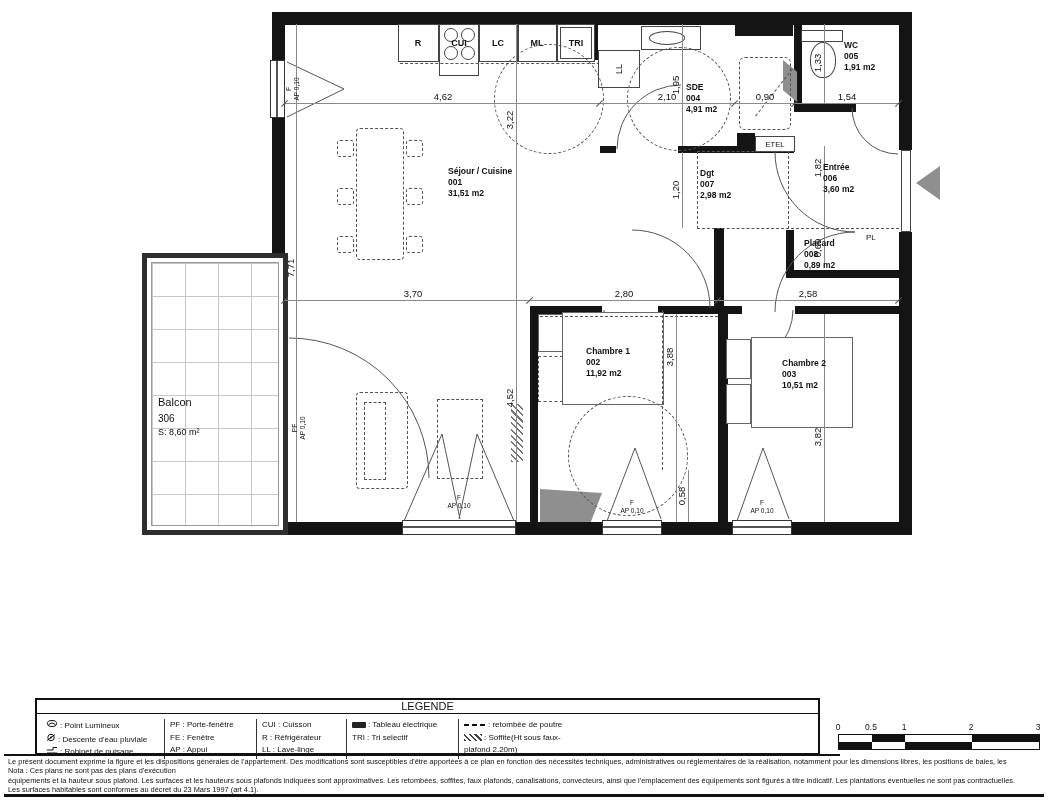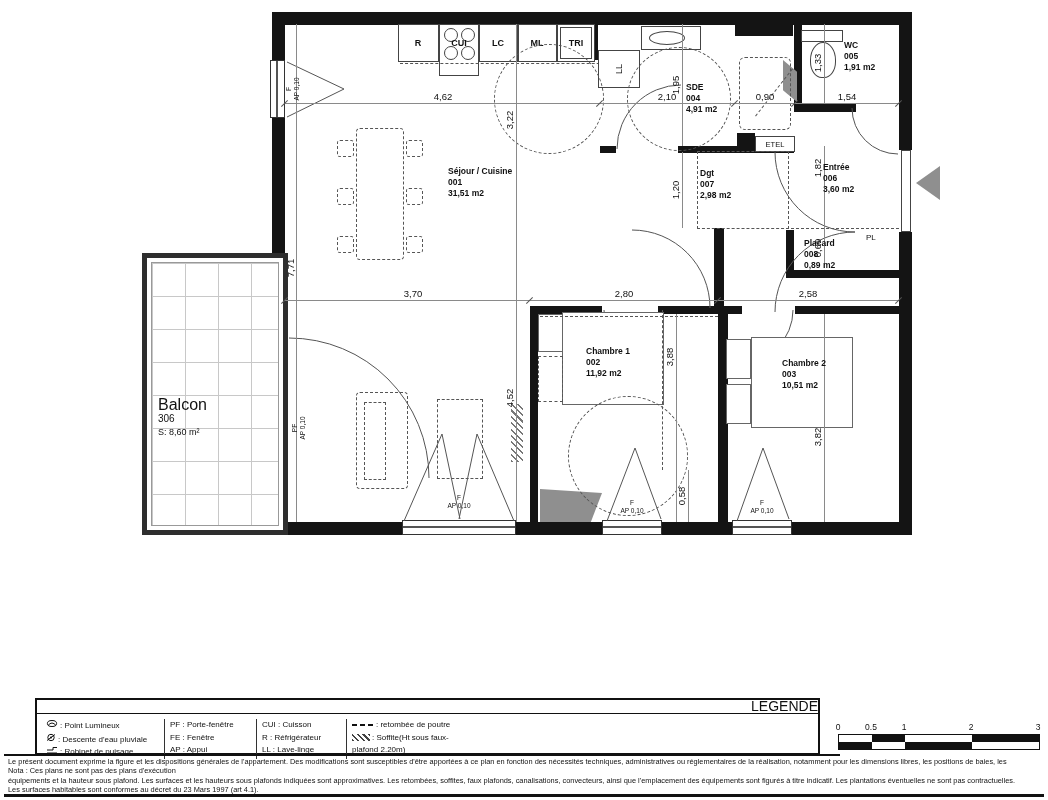--- a/index.html
+++ b/index.html
@@ -23,21 +23,21 @@
   .window-h{position:absolute;border:1px solid #333;background:linear-gradient(to bottom,#fff 40%,#555 40%,#555 52%,#fff 52%);box-sizing:border-box}
   .window-v{position:absolute;border:1px solid #333;background:linear-gradient(to right,#fff 40%,#555 40%,#555 52%,#fff 52%);box-sizing:border-box}
   .hatch{position:absolute;background:repeating-linear-gradient(45deg,#777 0 1.5px,transparent 1.5px 4.5px)}
   .balcony{position:absolute;border:5px solid #2e2e2e;box-sizing:border-box;background:#fff}
   .balcony-grid{position:absolute;left:4px;top:4px;right:4px;bottom:4px;border:1px solid #999;
     background-image:repeating-linear-gradient(to right,#c8c8c8 0 1px,transparent 1px 33px),
                      repeating-linear-gradient(to bottom,#c8c8c8 0 1px,transparent 1px 33px)}
   .arrow-left{position:absolute;width:0;height:0;border-top:17px solid transparent;border-bottom:17px solid transparent;border-right:24px solid #8f8f8f}
   svg.arcs{position:absolute;left:0;top:0;pointer-events:none}
   .legendbox{position:absolute;border:2px solid #111;background:#fff;box-sizing:border-box}
-  .legend-title{height:13px;border-bottom:1.5px solid #111;text-align:right;font-size:14px;line-height:13px}
+  .legend-title{height:13px;border-bottom:1.5px solid #111;text-align:center;font-size:11px;line-height:13px}
   .legend-cols{display:flex;padding:5px 4px 3px 4px}
   .lcol{font-size:8px;line-height:12.5px;padding:0 5px;border-right:1px solid #333;box-sizing:border-box}
   .lcol.last{border-right:none}
   .lrow{white-space:nowrap}
   .lrow.wrap{white-space:normal}
   .licon{display:inline-block;vertical-align:middle;margin-right:2px}
   .notes{position:absolute;font-size:7.4px;line-height:9.4px;white-space:nowrap}
   .rule{position:absolute;background:#111}
   .scalebar{position:absolute;width:200px;height:32px}
   .sb-num{position:absolute;font-size:8.5px;transform:translateX(-50%);top:0}
@@ -103,21 +103,21 @@
         <path d="M 855,232 A 80,80 0 0 0 775,312"></path>
         <path d="M 632,230 A 78,78 0 0 1 710,308"></path>
         <path d="M 604,310 A 56,56 0 0 0 660,366"></path>
         <path d="M 793,310 A 53,53 0 0 1 740,363"></path>
       </g>
     </svg>
 
     <div class="balcony" style="left:142px;top:253px;width:146px;height:282px">
       <div class="balcony-grid"></div>
     </div>
-    <div style="position:absolute;left:158px;top:396px;font-size:16px">Balcon</div>
+    <div style="position:absolute;left:158px;top:396px;font-size:11px">Balcon</div>
     <div style="position:absolute;left:158px;top:413px;font-size:10px">306</div>
     <div style="position:absolute;left:158px;top:427px;font-size:9px">S: 8,60 m²</div>
 
     <div class="box" style="left:398px;top:24px;width:41px;height:38px"></div>
     <div class="box" style="left:439px;top:24px;width:40px;height:52px"></div>
     <div class="box circ" style="left:444px;top:28px;width:14px;height:14px"></div>
     <div class="box circ" style="left:461px;top:28px;width:14px;height:14px"></div>
     <div class="box circ" style="left:444px;top:46px;width:14px;height:14px"></div>
     <div class="box circ" style="left:461px;top:46px;width:14px;height:14px"></div>
     <div class="box" style="left:479px;top:24px;width:39px;height:38px"></div>
@@ -295,20 +295,24 @@
       <div class="lcol" style="width:92px">
         <div class="lrow">PF : Porte-fenêtre</div>
         <div class="lrow">FE : Fenêtre</div>
         <div class="lrow">AP : Appui</div>
       </div>
       <div class="lcol" style="width:90px">
         <div class="lrow">CUI : Cuisson</div>
         <div class="lrow">R : Réfrigérateur</div>
         <div class="lrow">LL : Lave-linge</div>
       </div>
+      <div class="lcol" style="width:112px">
+        <div class="lrow"><span class="licon" style="width:14px;height:6px;background:#222;border-radius:1px"></span><span>: Tableau électrique</span></div>
+        <div class="lrow">TRI : Tri selectif</div>
+      </div>
       <div class="lcol last" style="width:131px">
         <div class="lrow"><span class="licon" style="width:22px;height:2.5px;background:repeating-linear-gradient(90deg,#111 0 5px,transparent 5px 8px)"></span><span>: retombée de poutre</span></div>
         <div class="lrow wrap"><span class="licon" style="width:18px;height:7px;background:repeating-linear-gradient(45deg,#444 0 1.5px,#fff 1.5px 4px)"></span><span>: Soffite(Ht sous faux-plafond 2.20m)</span></div>
       </div>
     </div>
   </div>
 
   <div class="scalebar" style="left:838px;top:722px">
     <span class="sb-num" style="left:0">0</span>
     <span class="sb-num" style="left:33px">0.5</span>

